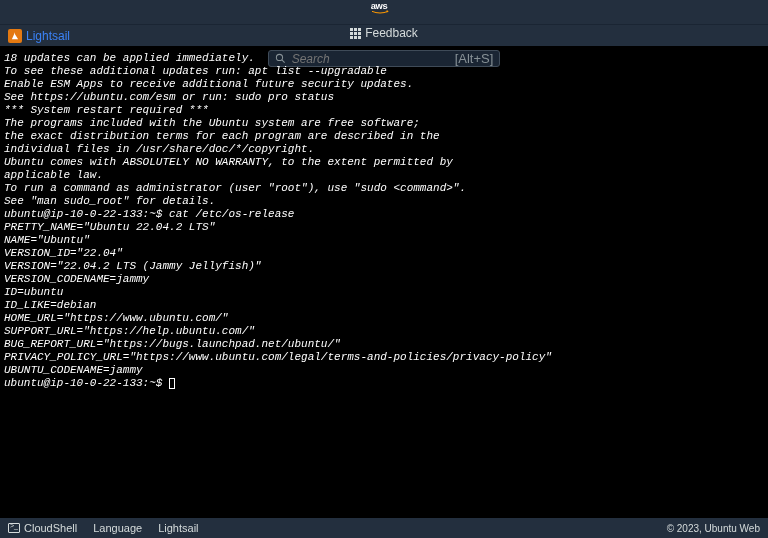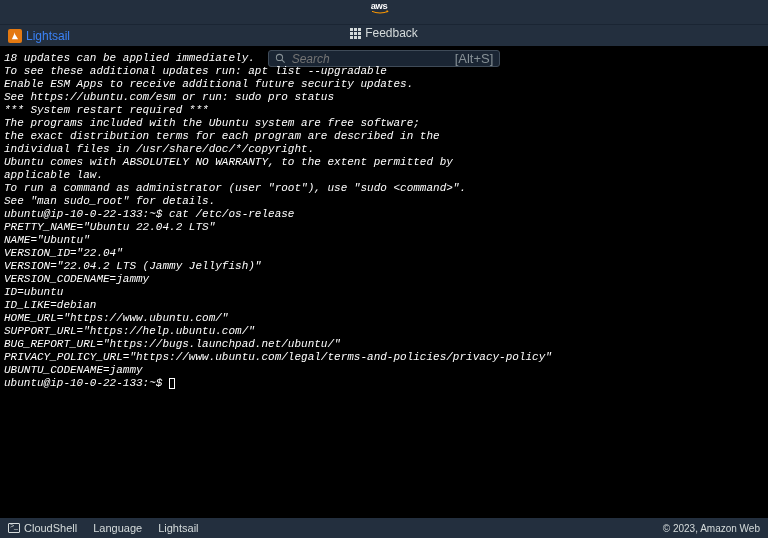--- a/index.html
+++ b/index.html
@@ -80,14 +80,14 @@
       <div class="cloudshell-icon"></div>
       <span>CloudShell</span>
     </div>
     <div class="bottom-item">
         <span>Language</span>
       </div>
     <div class="bottom-item">
         <span>Lightsail</span>
       </div>
   </div>
-  <div class="copyright">© 2023, Amazon Web</div>
+  <div class="copyright">© 2023, Ubuntu Web</div>
 </div>
 
 </body></html>

